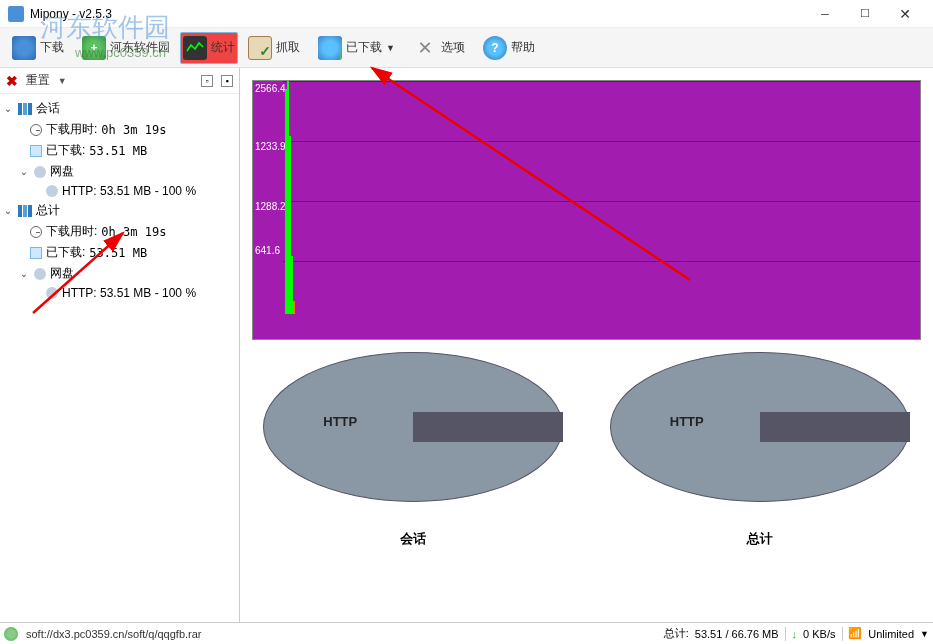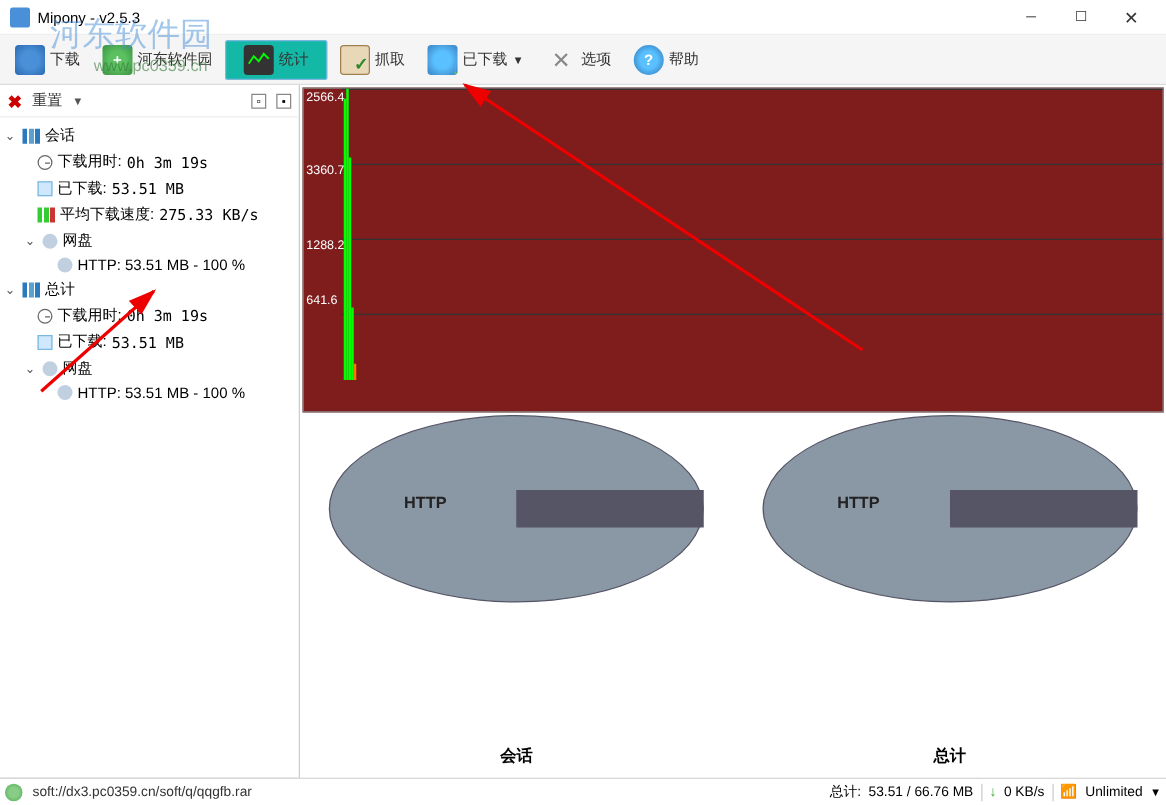--- a/index.html
+++ b/index.html
@@ -6,21 +6,21 @@
 body { width: 933px; height: 644px; background: #fff; overflow: hidden; position: relative; }
 
 .titlebar { height: 28px; background: #fff; display: flex; align-items: center; padding: 0 8px; border-bottom: 1px solid #eee; }
 .titlebar .app-icon { width: 16px; height: 16px; background: #4a90d9; border-radius: 2px; margin-right: 6px; }
 .titlebar .title { font-size: 12px; color: #000000; flex: 1; }
 .titlebar .win-btn { width: 40px; height: 24px; display: flex; align-items: center; justify-content: center; font-size: 11px; color: #333; cursor: pointer; }
 .titlebar .win-btn.close { font-size: 14px; }
 
 .toolbar { height: 40px; background: #f5f5f5; display: flex; align-items: center; padding: 0 4px; border-bottom: 1px solid #ddd; gap: 2px; }
 .tb-btn { display: flex; align-items: center; gap: 4px; padding: 4px 8px; font-size: 12px; color: #333; cursor: pointer; border-radius: 2px; }
-.tb-btn.active { background: #14b8a6; border: 1px solid #7ab8e0; padding: 3px 14px; }
+.tb-btn.active { background: #ef4444; border: 1px solid #7ab8e0; padding: 3px 2px; }
 .tb-icon { width: 24px; height: 24px; display: flex; align-items: center; justify-content: center; border-radius: 3px; }
 
 .watermark { position: absolute; top: 10px; left: 40px; font-size: 26px; font-weight: normal; color: #4a90d9; opacity: 0.5; pointer-events: none; z-index: 100; }
 .watermark-url { position: absolute; top: 45px; left: 75px; font-size: 13px; color: #3a7a3a; opacity: 0.6; pointer-events: none; z-index: 100; }
 
 .content { display: flex; height: 554px; }
 .sidebar { width: 240px; border-right: 1px solid #ccc; display: flex; flex-direction: column; }
 .sidebar-header { height: 26px; display: flex; align-items: center; gap: 8px; padding: 0 6px; border-bottom: 1px solid #eee; font-size: 12px; }
 .sh-x { color: #c00; font-weight: bold; font-size: 14px; }
 .sh-item { cursor: pointer; color: #333; }
@@ -32,31 +32,31 @@
 .tree-toggle { width: 12px; font-size: 10px; color: #555; cursor: pointer; text-align: center; }
 .t-icon { width: 14px; height: 12px; display: inline-flex; }
 .bars-icon { background: linear-gradient(to right, #2a7ac0 0 4px, #fff 4px 5px, #5aa0d0 5px 9px, #fff 9px 10px, #2a7ac0 10px 14px); }
 .clock-icon { width: 12px; height: 12px; border: 1px solid #666; border-radius: 50%; position: relative; }
 .clock-icon::after { content: ''; position: absolute; width: 4px; height: 1px; background: #666; top: 5px; left: 5px; }
 .down-icon { width: 12px; height: 12px; background: #d0e8ff; border: 1px solid #7ab8e0; }
 .speed-icon { background: linear-gradient(to right, #3c3 0 4px, #fff 4px 5px, #3c3 5px 9px, #fff 9px 10px, #c33 10px 14px); }
 .disk-icon { width: 12px; height: 12px; background: #c0d0e0; border-radius: 50%; }
 
 .main { flex: 1; display: flex; flex-direction: column; background: #fff; }
-.chart-area { height: 260px; margin: 2px; border: 1px solid #888; background: #7f1d1d; position: relative; }
+.chart-area { height: 260px; margin: 12px; border: 1px solid #888; background: #a21caf; position: relative; }
 .y-label { position: absolute; left: 2px; color: #fff; font-size: 10px; }
 .chart-canvas { position: absolute; left: 30px; right: 0; top: 0; bottom: 20px; }
 .grid-line { position: absolute; left: 0; right: 0; height: 1px; background: #333; }
 .data-line { position: absolute; width: 2px; background: #0f0; }
 .legend { position: absolute; bottom: 2px; left: 30px; display: flex; gap: 30px; font-size: 11px; }
 .legend-item { display: flex; align-items: center; gap: 4px; color: #fff; }
 .legend-box { width: 12px; height: 12px; }
 
 .pie-area { flex: 1; display: flex; position: relative; }
-.pie-container { flex: 1; display: flex; flex-direction: column; align-items: center; justify-content: space-between; position: relative; }
+.pie-container { flex: 1; display: flex; flex-direction: column; align-items: center; justify-content: flex-start; position: relative; }
 .pie-3d { width: 300px; height: 170px; position: relative; }
 .pie-top { width: 300px; height: 150px; background: #8a97a4; border: 1px solid #556; border-radius: 50%; position: absolute; top: 0; }
 .pie-side { width: 300px; height: 150px; background: #6a7784; border: 1px solid #445; border-radius: 50%; position: absolute; top: 20px; z-index: -1; }
 .pie-slice { position: absolute; right: 0; top: 60px; width: 150px; height: 30px; background: #556; }
 .pie-label { position: absolute; left: 60px; top: 62px; font-size: 13px; color: #222; font-weight: bold; }
 .pie-title { font-size: 13px; font-weight: bold; margin-top: 8px; padding-bottom: 8px; }
 
 .arrow-red { position: absolute; pointer-events: none; z-index: 50; }
 
 .statusbar { height: 22px; border-top: 1px solid #ccc; display: flex; align-items: center; font-size: 11px; padding: 0 4px; gap: 8px; }
@@ -141,25 +141,20 @@
       <div class="tree-node" style="padding-left:28px">
         <span class="clock-icon"></span>
         <span>下载用时:</span>
         <span style="font-family:monospace">0h 3m 19s</span>
       </div>
       <div class="tree-node" style="padding-left:28px">
         <span class="down-icon"></span>
         <span>已下载:</span>
         <span style="font-family:monospace">53.51 MB</span>
       </div>
-      <div class="tree-node" style="padding-left:28px">
-        <span class="t-icon speed-icon"></span>
-        <span>平均下载速度:</span>
-        <span style="font-family:monospace">275.33 KB/s</span>
-      </div>
       <div class="tree-node" style="padding-left:16px">
         <span class="tree-toggle">⌄</span>
         <span class="disk-icon"></span>
         <span>网盘</span>
       </div>
       <div class="tree-node" style="padding-left:44px;font-family:monospace">
         <span class="disk-icon"></span>
         <span>HTTP: 53.51 MB - 100 %</span>
       </div>
 
@@ -186,21 +181,21 @@
       <div class="tree-node" style="padding-left:44px;font-family:monospace">
         <span class="disk-icon"></span>
         <span>HTTP: 53.51 MB - 100 %</span>
       </div>
     </div>
   </div>
 
   <div class="main">
     <div class="chart-area">
       <div class="y-label" style="top:2px">2566.4</div>
-      <div class="y-label" style="top:60px">3360.7</div>
+      <div class="y-label" style="top:60px">1233.9</div>
       <div class="y-label" style="top:120px">1288.2</div>
       <div class="y-label" style="top:164px">641.6</div>
       <div class="chart-canvas">
         <div class="grid-line" style="top:0"></div>
         <div class="grid-line" style="top:60px"></div>
         <div class="grid-line" style="top:120px"></div>
         <div class="grid-line" style="top:180px"></div>
         <div class="data-line" style="left:2px;top:8px;height:225px"></div>
         <div class="data-line" style="left:4px;top:0;height:233px"></div>
         <div class="data-line" style="left:6px;top:55px;height:178px"></div>

